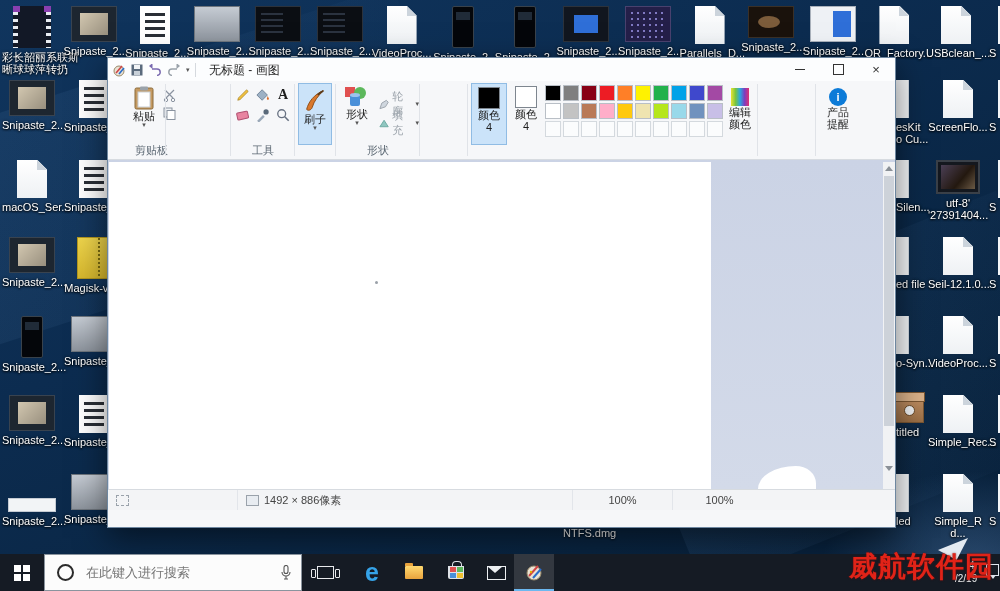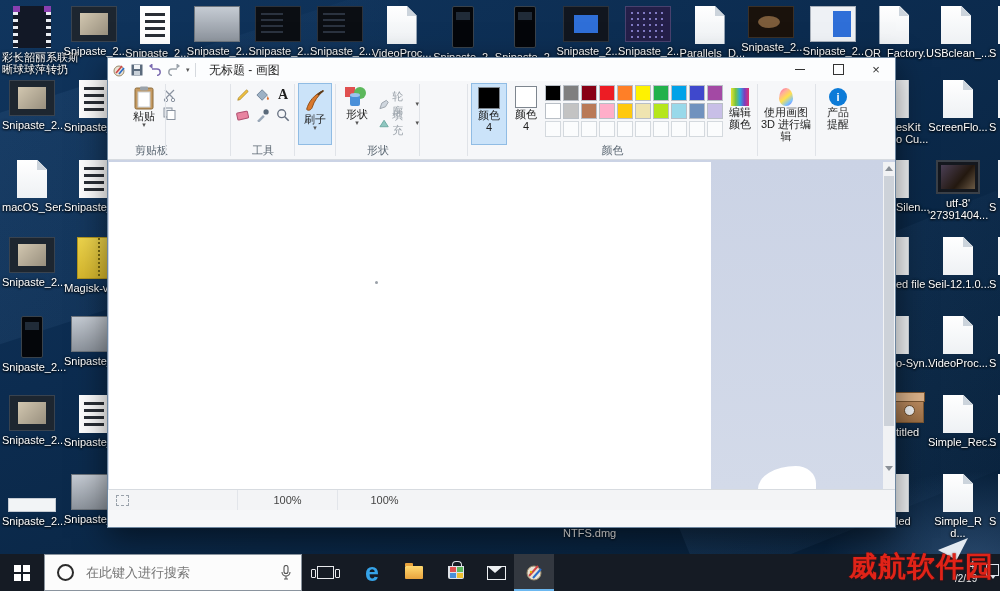--- a/index.html
+++ b/index.html
@@ -537,30 +537,23 @@
             <div class="swatch empty"></div>
             <div class="swatch empty"></div>
             <div class="swatch empty"></div>
             <div class="swatch empty"></div>
           </div>
       </div>
       <div class="bigbtn" style="left:256px;top:4px;width:30px;height:58px;">
         <div class="editc"></div>
         <span style="width:26px;">编辑颜色</span>
       </div>
-      <div class="glabel" style="left:60px;right:60px;">颜色</div>
     </div>
     <div class="rsep" style="left:649px;"></div>
 
-    <div class="rgroup" style="left:650px;width:56px;">
-      <div class="bigbtn" style="left:0;top:4px;width:56px;height:62px;">
-        <div class="p3d"></div>
-        <span style="width:54px;">使用画图 3D 进行编辑</span>
-      </div>
-    </div>
     <div class="rsep" style="left:707px;"></div>
 
     <div class="rgroup" style="left:708px;width:44px;">
       <div class="bigbtn" style="left:4px;top:4px;width:36px;height:58px;">
         <div class="infoc">i</div>
         <span style="width:30px;">产品提醒</span>
       </div>
     </div>
   </div>
 
@@ -577,20 +570,24 @@
       <div class="varrow" style="bottom:14px;">
           <span class="tri-dn"></span>
         </div>
     </div>
   </div>
 
   <div class="statusbar">
     <div class="scell c2">
         <span class="selbox"></span>
       </div>
+    <div class="scell c3">
+      <span class="sizebox"></span>
+      <span>1492 × 886像素</span>
+    </div>
     <div class="scell c4">
         <span>100%</span>
       </div>
     <div class="scell c5">
         <span>100%</span>
       </div>
   </div>
 </div>
 
 <div class="ntfs">NTFS.dmg</div>

